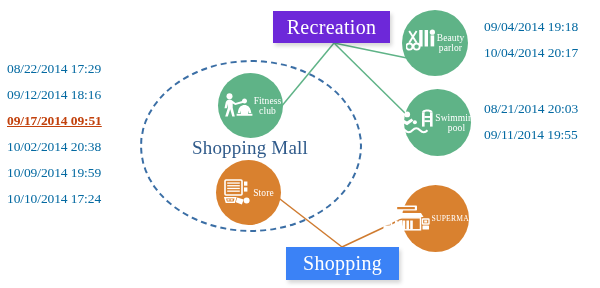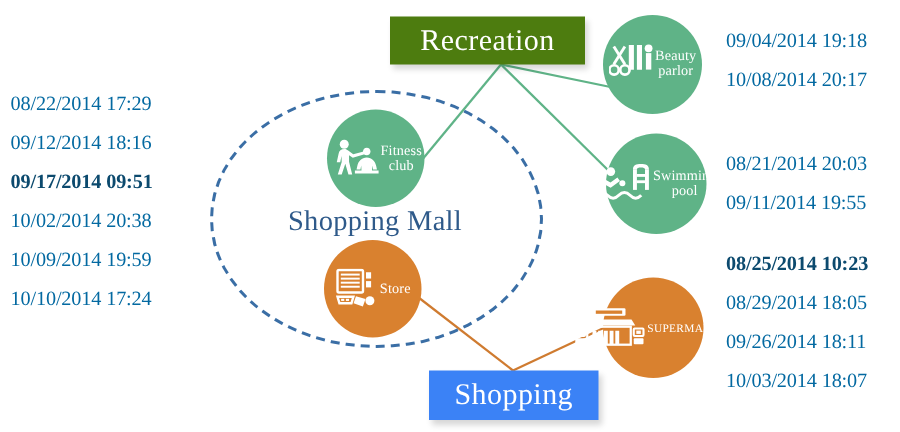--- a/index.html
+++ b/index.html
@@ -20,21 +20,21 @@
   .ts-col{position:absolute;}
   .ts{
     font-family:"Liberation Serif", serif;
     font-size:13.5px;
     line-height:26px;
     white-space:nowrap;
     letter-spacing:-0.1px;
   }
   .ts.orange{color:#0369a1;}
   .ts.green{color:#0369a1;}
-  .ts.red{color:#0c4a6e;font-weight:bold;}
+  .ts.red{color:#c2410c;font-weight:bold;text-decoration:underline;}
 
   #ts-left{left:7px;top:56px;}
   #ts-beauty{left:484px;top:14px;}
   #ts-swim{left:484px;top:96px;}
   #ts-super{left:484px;top:163px;}
 
   
   #mall-ellipse{
     position:absolute;
     left:140px;top:60px;
@@ -86,21 +86,21 @@
   
   .catbox{
     position:absolute;
     display:flex;align-items:center;justify-content:center;
     font-family:"Liberation Serif", serif;
     font-size:20px;
     color:#ffffff;
     letter-spacing:0.3px;
     box-shadow:2px 3px 4px rgba(0,0,0,0.16);
   }
-  #box-recreation{left:260px;top:11px;width:130px;height:32px;background:#4d7c0f;}
+  #box-recreation{left:273px;top:11px;width:117px;height:32px;background:#6d28d9;}
   #box-shopping{left:286px;top:247px;width:113px;height:33px;background:#3b82f6;}
 </style>
 </head>
 <body>
 
 <div id="stage">
 
   <svg id="links" viewBox="0 0 600 288">
     <g stroke="#5fb387" stroke-width="1.5" fill="none">
       <line x1="334" y1="43" x2="276" y2="113"></line>
@@ -221,26 +221,20 @@
   <div class="ts-col" id="ts-left">
       <div class="ts orange">08/22/2014 17:29</div>
       <div class="ts orange">09/12/2014 18:16</div>
       <div class="ts red">09/17/2014 09:51</div>
       <div class="ts green">10/02/2014 20:38</div>
       <div class="ts green">10/09/2014 19:59</div>
       <div class="ts orange">10/10/2014 17:24</div>
     </div>
   <div class="ts-col" id="ts-beauty">
       <div class="ts green">09/04/2014 19:18</div>
-      <div class="ts green">10/08/2014 20:17</div>
+      <div class="ts green">10/04/2014 20:17</div>
     </div>
   <div class="ts-col" id="ts-swim">
       <div class="ts green">08/21/2014 20:03</div>
       <div class="ts green">09/11/2014 19:55</div>
     </div>
-  <div class="ts-col" id="ts-super">
-      <div class="ts red">08/25/2014 10:23</div>
-      <div class="ts orange">08/29/2014 18:05</div>
-      <div class="ts orange">09/26/2014 18:11</div>
-      <div class="ts orange">10/03/2014 18:07</div>
-    </div>
 
 </div>
 
 </body></html>

